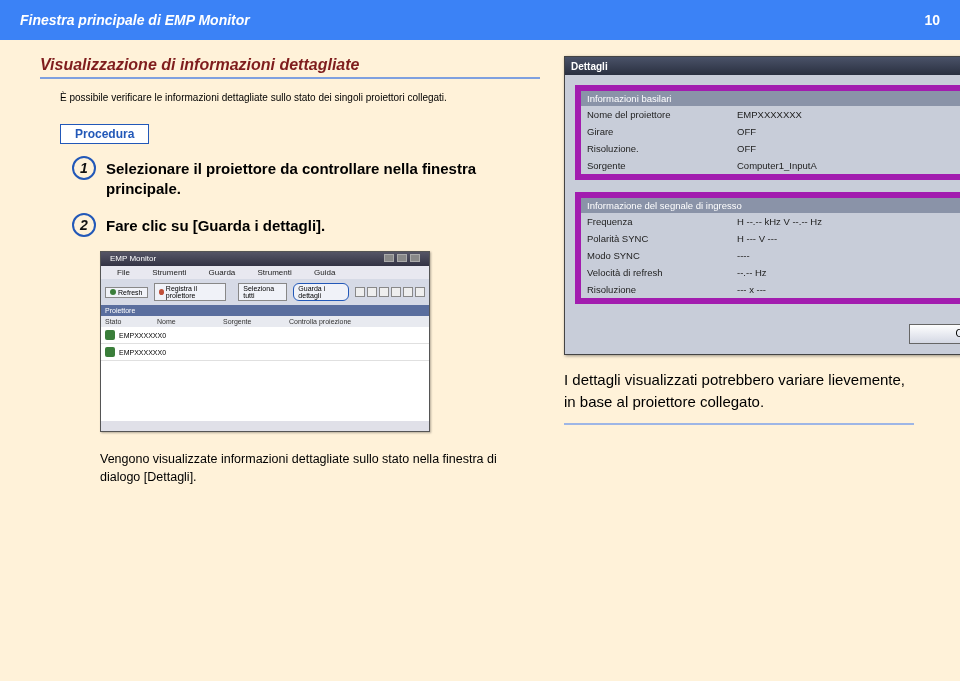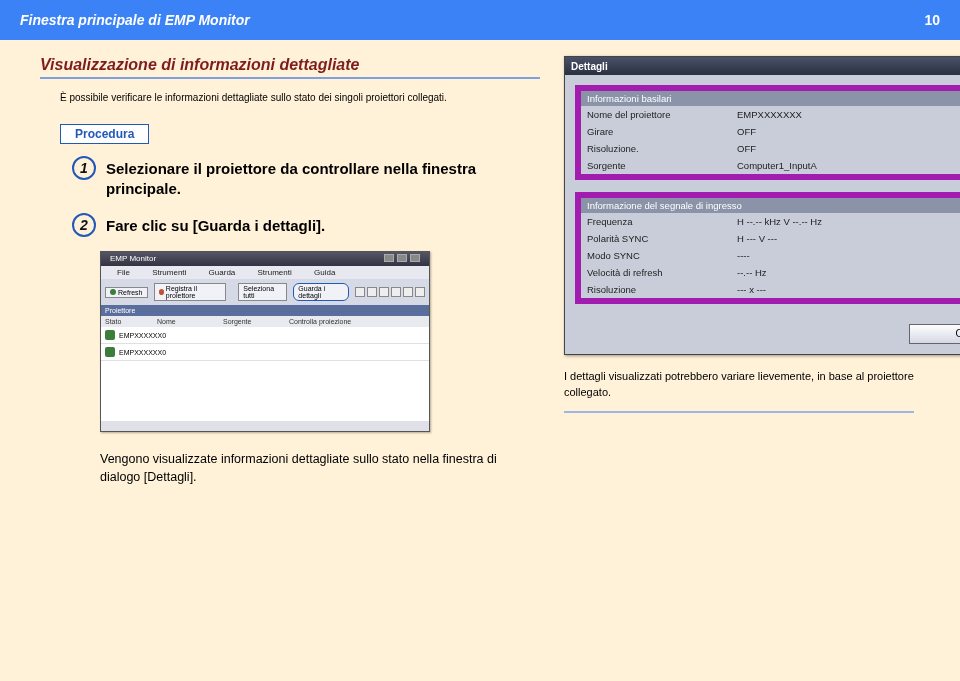--- a/index.html
+++ b/index.html
@@ -260,21 +260,21 @@
   .okbtn {
     background: linear-gradient(#fefefe, #d4d8e4);
     border: 1px solid #666;
     width: 62px;
     height: 20px;
     font-size: 10px;
     text-align: right;
     line-height: 18px;
   }
   .right-note {
-    font-size: 11px;
+    font-size: 15px;
     line-height: 1.45;
     margin-top: 14px;
     width: 350px;
     border-bottom: 2px solid #9eb6e6;
     padding-bottom: 10px;
   }
   .mini-icons {
     display: flex;
     gap: 2px;
   }

